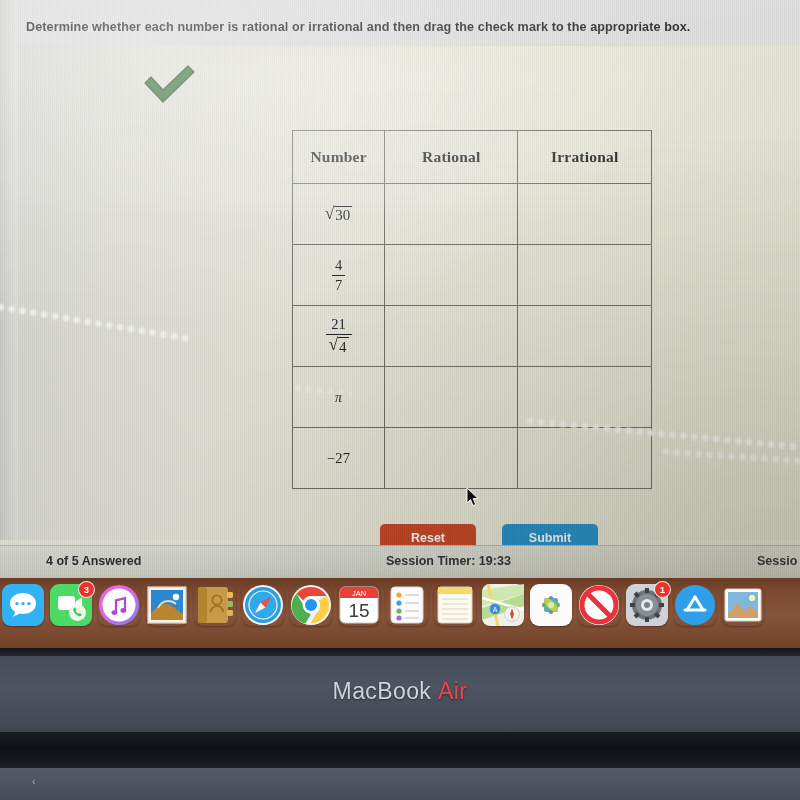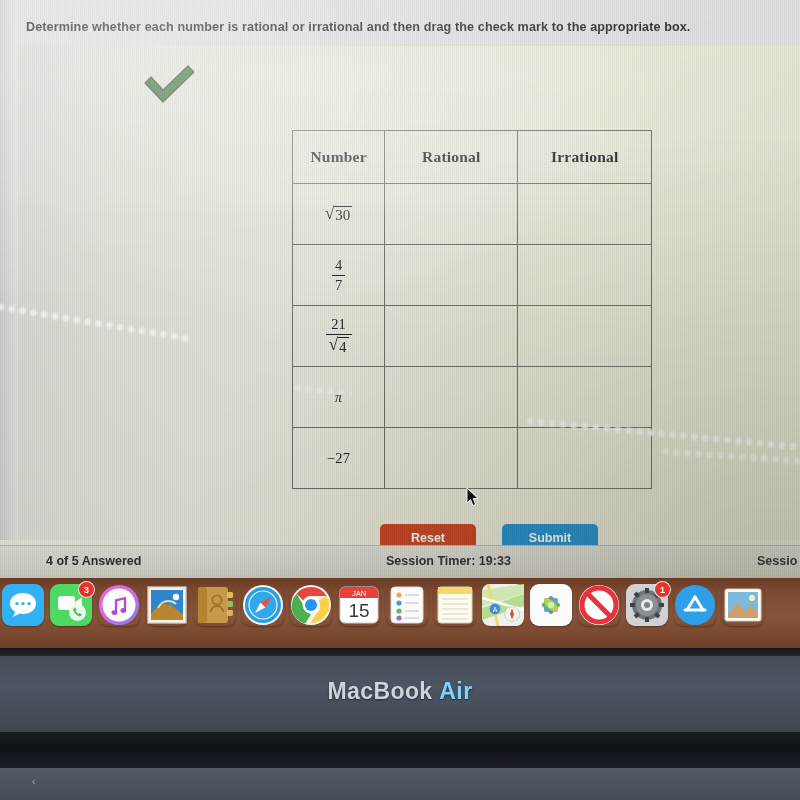--- a/index.html
+++ b/index.html
@@ -351,22 +351,22 @@
     position: absolute;
     left: 0; top: 678px; width: 800px;
     text-align: center;
     z-index: 53;
     font-size: 23px;
     color: #cfd3da;
     letter-spacing: 0.4px;
     font-family: "Liberation Sans", sans-serif;
     text-shadow: 0 1px 2px rgba(0,0,0,0.5);
   }
-  .chassis-label b { font-weight: 700; margin-top: 35px; }
-  .chassis-label span.light { font-weight: 700; color: #7dd3fc; }
+  .chassis-label b { font-weight: 400; margin-top: 35px; }
+  .chassis-label span.light { font-weight: 400; color: #ef4444; }
 
   .hinge {
     position: absolute;
     left: 0; top: 732px; width: 800px; height: 36px;
     background: linear-gradient(180deg,#1a1d23 0%, #0e1115 45%, #1c2027 100%);
     z-index: 54;
   }
   .chassis-b2 {
     position: absolute;
     left: 0; top: 768px; width: 800px; height: 32px;

